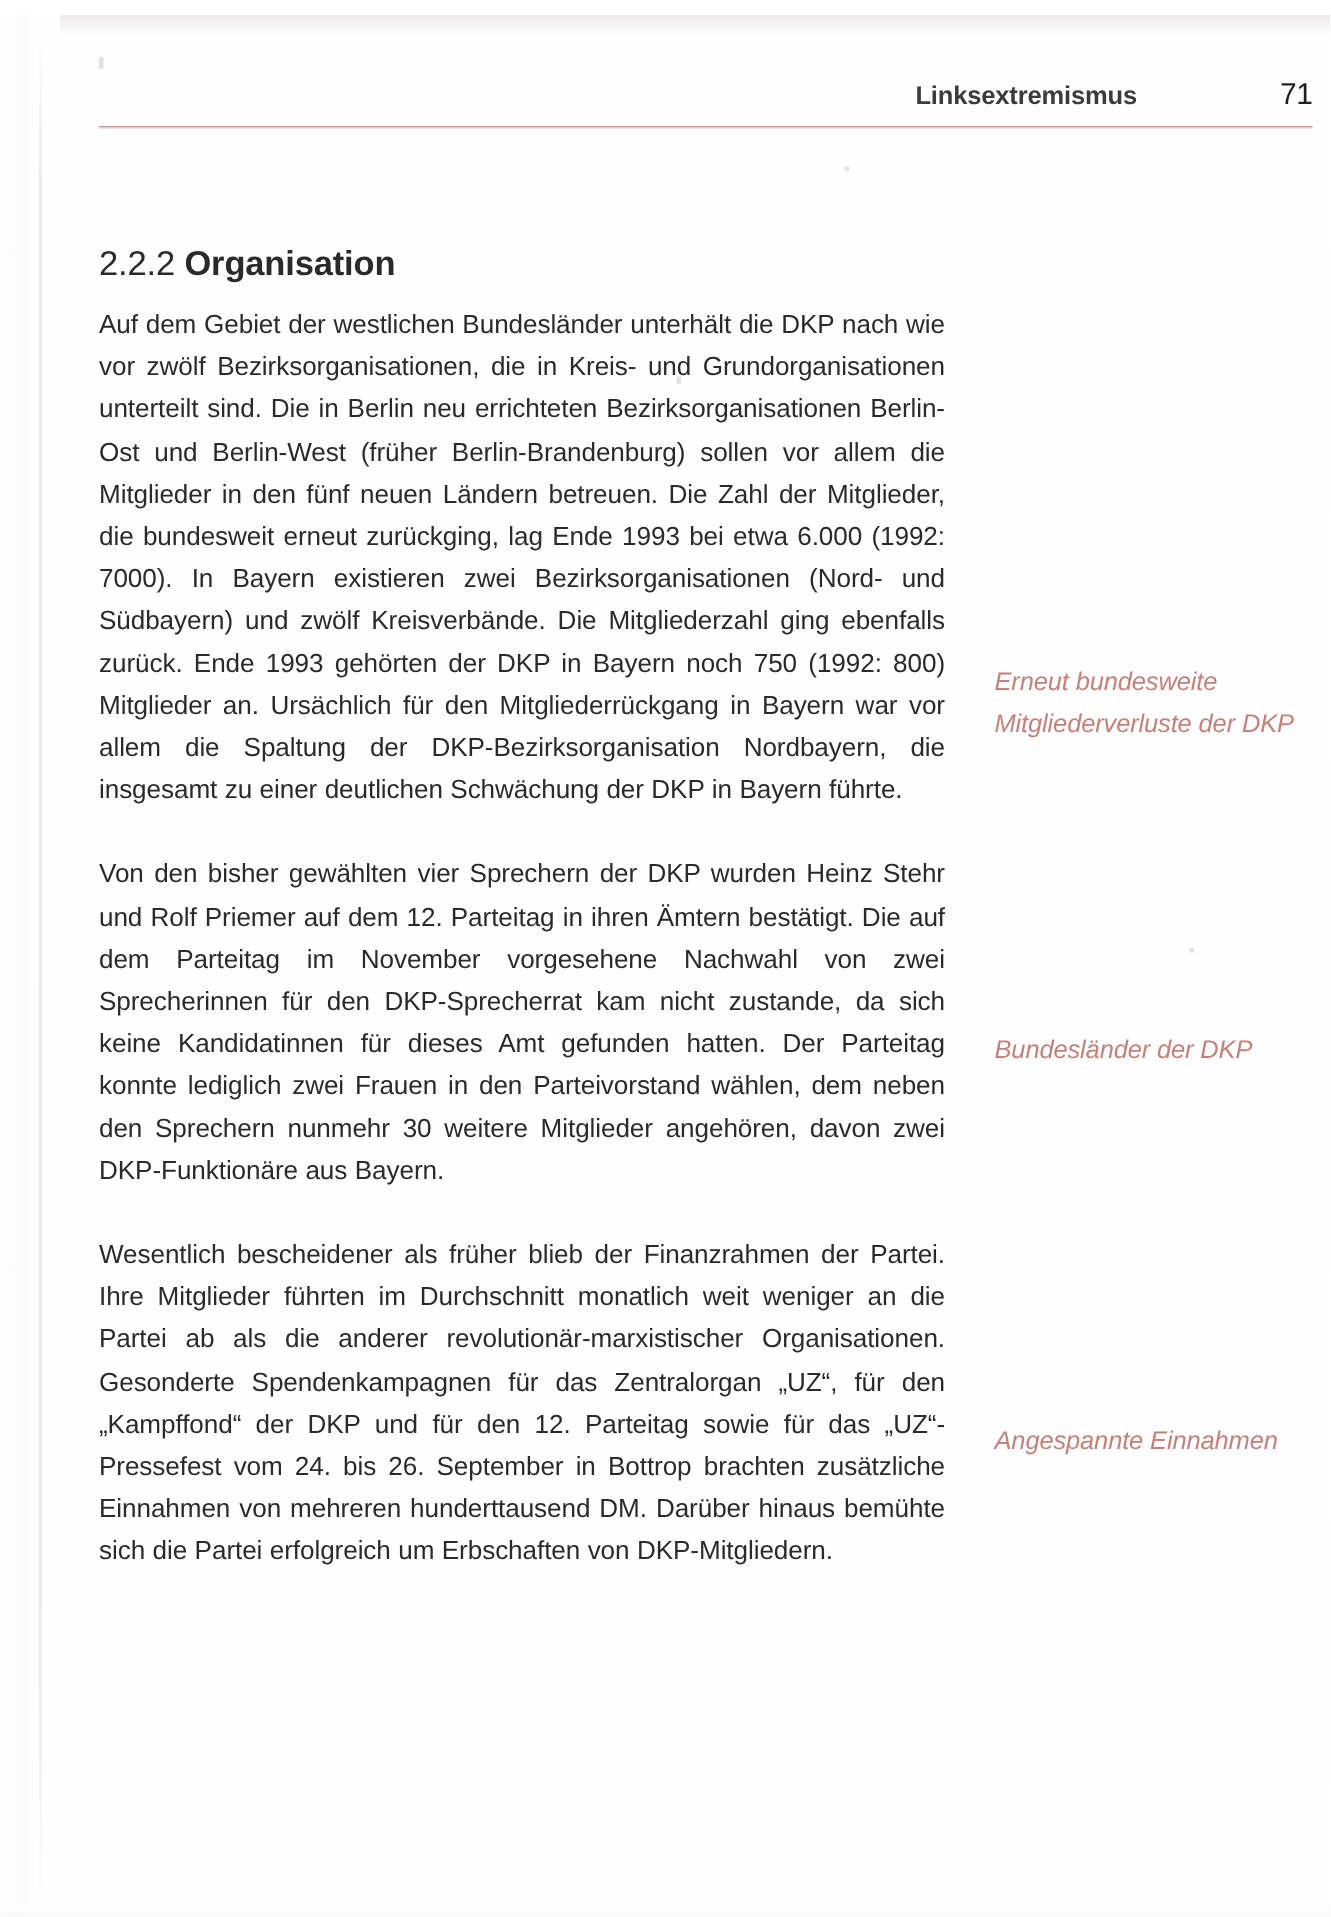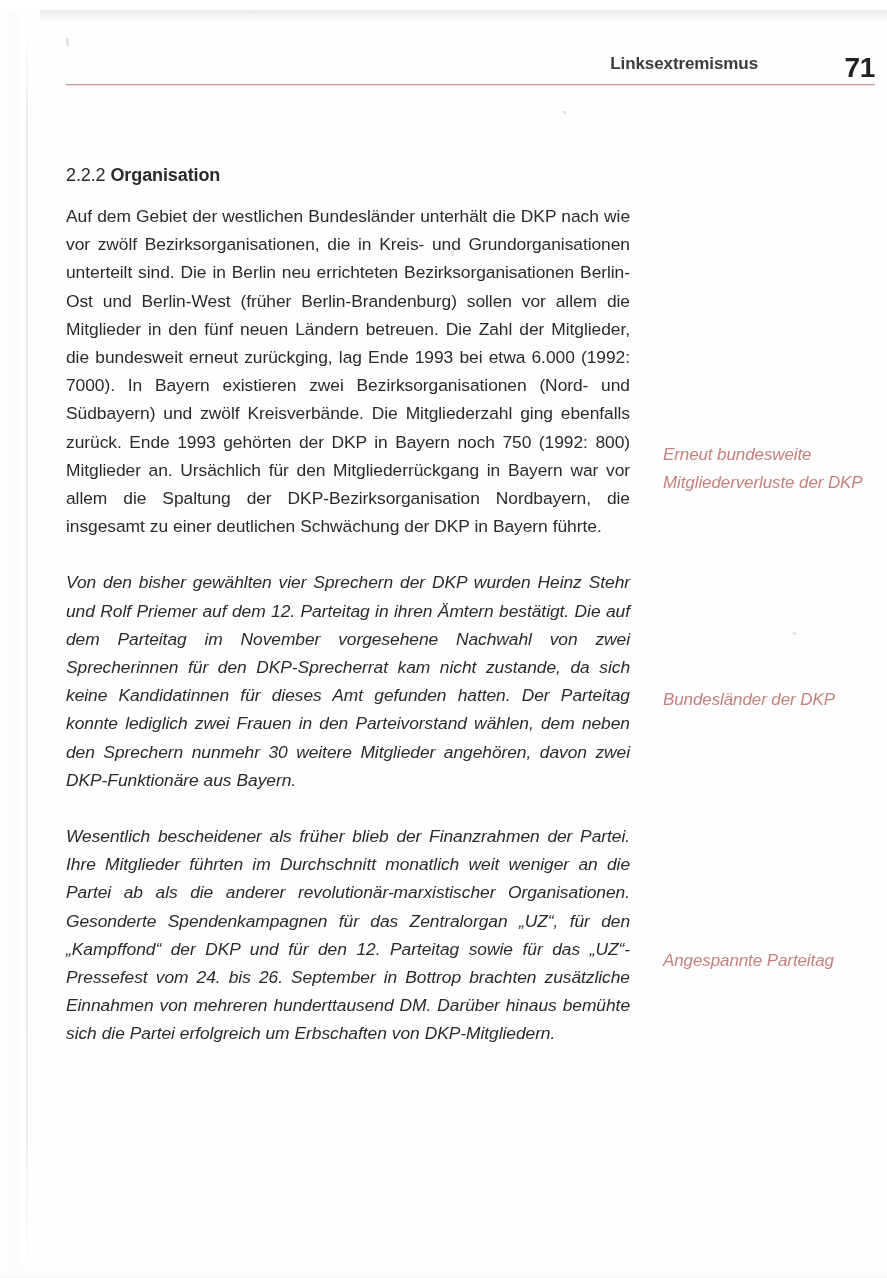--- a/index.html
+++ b/index.html
@@ -79,22 +79,22 @@
     text-align: right;
     font-size: 17px;
     font-weight: bold;
     color: #3b3b3b;
     letter-spacing: -0.1px;
   }
   .rh-pageno {
     position: absolute;
     right: 0;
     top: -2px;
-    font-size: 28px;
-    font-weight: bold;
+    font-size: 20px;
+    font-weight: normal;
     color: #231f20;
     letter-spacing: -0.3px;
   }
   .head-rule {
     position: absolute;
     left: 66px;
     top: 74px;
     width: 809px;
     height: 1px;
     background: #c9837e;
@@ -127,24 +127,24 @@
   p.para {
     margin: 0 0 0 0;
     font-size: 17.4px;
     line-height: 28.2px;
     color: #2c2a29;
     text-align: justify;
     text-justify: inter-word;
     letter-spacing: -0.05px;
     word-spacing: 0.2px;
   }
-  p.para + p.para { margin-top: 28px; font-style: italic; }
+  p.para + p.para { margin-top: 28px; }
 
   .heading {
-    font-size: 18px;
+    font-size: 23px;
     line-height: 26px;
     color: #2c2a29;
     margin: 42px 0 14px 0;
     letter-spacing: -0.1px;
   }
   .heading .hnum { font-weight: normal; }
   .heading .htitle { font-weight: bold; }
 
   .mnote {
     position: absolute;
@@ -187,16 +187,16 @@
 
     <p class="para">Von den bisher gewählten vier Sprechern der DKP wurden Heinz Stehr und Rolf Priemer auf dem 12. Parteitag in ihren Ämtern bestätigt. Die auf dem Parteitag im November vorgesehene Nachwahl von zwei Sprecherinnen für den DKP-Sprecherrat kam nicht zustande, da sich keine Kandidatinnen für dieses Amt gefunden hatten. Der Parteitag konnte lediglich zwei Frauen in den Parteivorstand wählen, dem neben den Sprechern nunmehr 30 weitere Mitglieder angehören, davon zwei DKP-Funktionäre aus Bayern.</p>
 
     <p class="para">Wesentlich bescheidener als früher blieb der Finanzrahmen der Partei. Ihre Mitglieder führten im Durchschnitt monatlich weit weniger an die Partei ab als die anderer revolutionär-marxistischer Organisationen. Gesonderte Spendenkampagnen für das Zentralorgan „UZ“, für den „Kampffond“ der DKP und für den 12. Parteitag sowie für das „UZ“-Pressefest vom 24. bis 26. September in Bottrop brachten zusätzliche Einnahmen von mehreren hunderttausend DM. Darüber hinaus bemühte sich die Partei erfolgreich um Erbschaften von DKP-Mitgliedern.</p>
 
   </div>
 
   <div class="margin-col">
     <div class="mnote" style="top:321px; left:0; width:200px;">Erneut bundesweite Mitgliederverluste der DKP</div>
     <div class="mnote" style="top:566px; left:0; width:200px;">Bundesländer der DKP</div>
-    <div class="mnote" style="top:827px; left:0; width:200px;">Angespannte Parteitag</div>
+    <div class="mnote" style="top:827px; left:0; width:200px;">Angespannte Einnahmen</div>
   </div>
 
 </div>
 
 </body></html>

